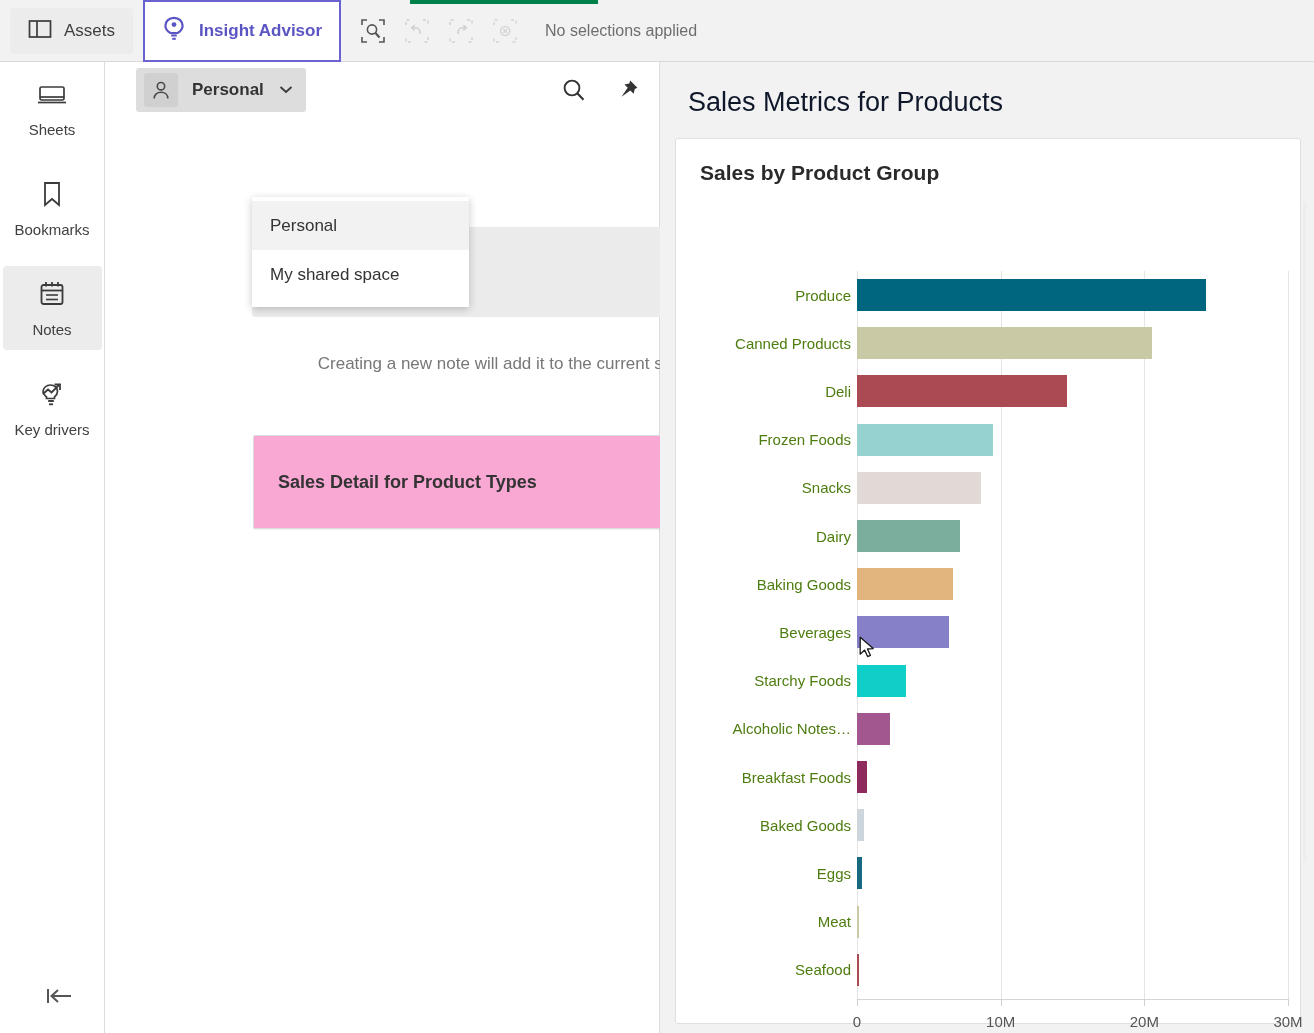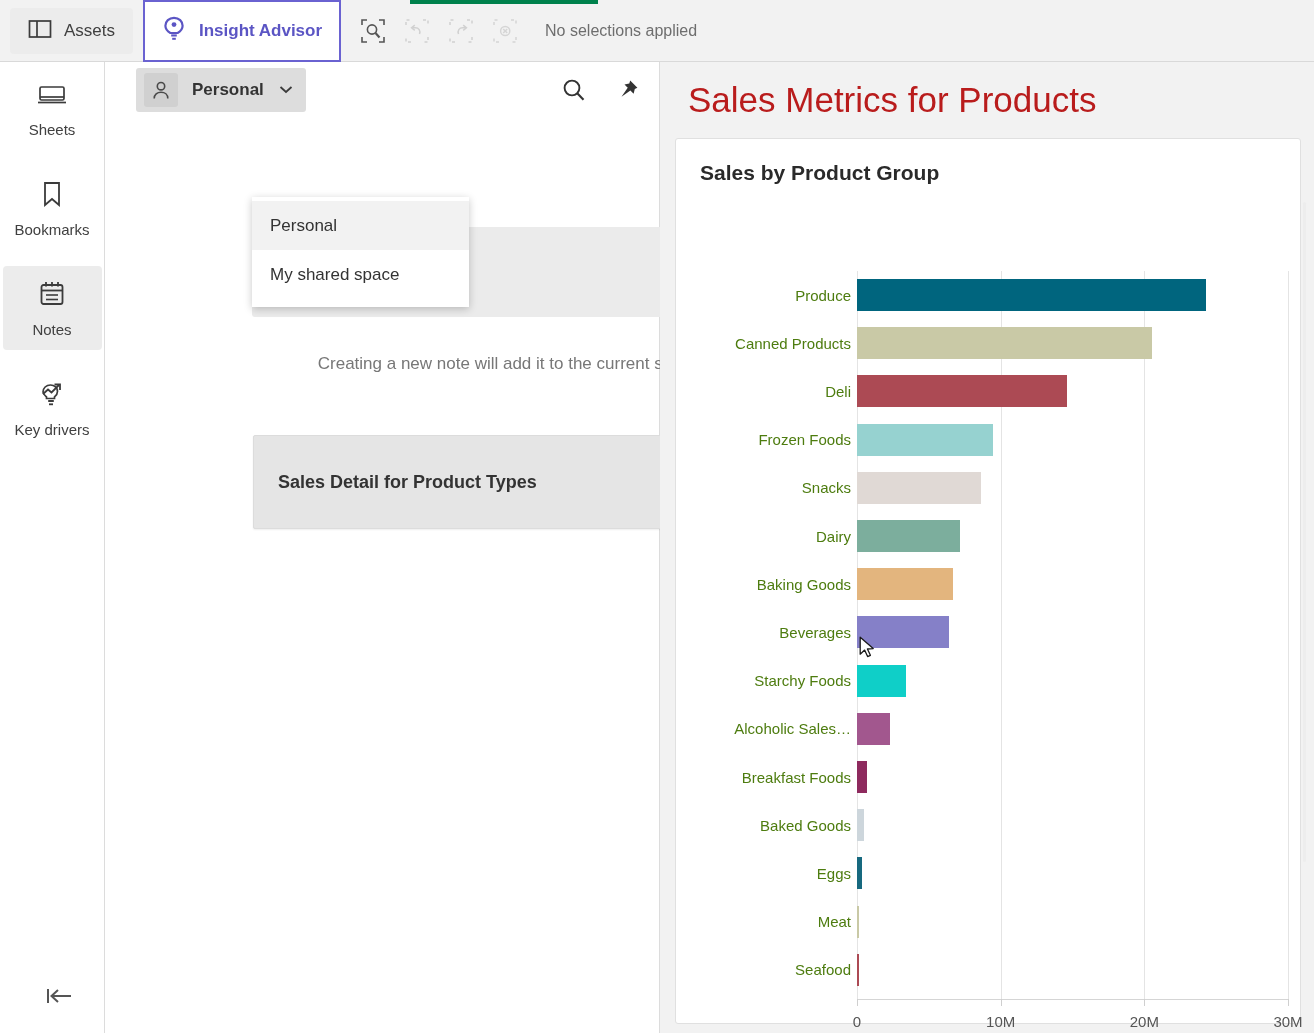--- a/index.html
+++ b/index.html
@@ -111,21 +111,21 @@
     cursor: pointer;
   }
   .empty-hint {
     position: absolute; left: 132px; top: 292px; width: 518px;
     text-align: center; font-size: 17px; color: #777777;
   }
 
   .note-card {
     position: absolute; left: 133px; top: 373px;
     width: 514px; height: 94px;
-    background: #e5e5e5; border: 1px solid #dcdcdc; border-radius: 2px;
+    background: #f9a8d4; border: 1px solid #dcdcdc; border-radius: 2px;
     box-shadow: 0 1px 2px rgba(0,0,0,.07);
     display: flex; align-items: center;
     padding: 0 22px 0 24px;
     cursor: pointer;
   }
   .note-card .title { font-size: 18px; color: #333; font-weight: 600; }
   .note-card .dots { margin-left: auto; font-size: 22px; color: #404040; letter-spacing: 2px; cursor: pointer; }
 
   
   .space-dropdown {
@@ -141,22 +141,22 @@
   }
   .space-option.selected { background: #f2f2f2; }
 
   
   .content {
     position: absolute; left: 660px; top: 62px;
     width: 654px; height: 971px;
     background: #f2f2f2;
   }
   .content-title {
-    position: absolute; left: 28px; top: 18px;
-    font-size: 35px; color: #b91c1c;
+    position: absolute; left: 28px; top: 25px;
+    font-size: 27px; color: #0f172a;
   }
   .chart-card {
     position: absolute; left: 15px; top: 76px;
     width: 626px; height: 886px;
     background: #ffffff; border: 1px solid #e0e0e0; border-radius: 3px;
   }
   .chart-card .chart-title {
     position: absolute; left: 24px; top: 22px;
     font-size: 21px; font-weight: 700; color: #2a2a2a;
   }
@@ -451,21 +451,21 @@
                 <div class="bar" title="Beverages" style="width: 91.9467px; background: rgb(133, 128, 200);"></div>
               </div>
             </div>
             <div class="row" style="top: 385.6px;">
               <div class="cat">Starchy Foods</div>
               <div class="bar-wrap">
                 <div class="bar" title="Starchy Foods" style="width: 48.8467px; background: rgb(15, 207, 200);"></div>
               </div>
             </div>
             <div class="row" style="top: 433.8px;">
-              <div class="cat">Alcoholic Sales…</div>
+              <div class="cat">Alcoholic Notes…</div>
               <div class="bar-wrap">
                 <div class="bar" title="Alcoholic Bevera…" style="width: 33.0433px; background: rgb(162, 87, 142);"></div>
               </div>
             </div>
             <div class="row" style="top: 482px;">
               <div class="cat">Breakfast Foods</div>
               <div class="bar-wrap">
                 <div class="bar" title="Breakfast Foods" style="width: 10.0567px; background: rgb(142, 42, 94);"></div>
               </div>
             </div>

